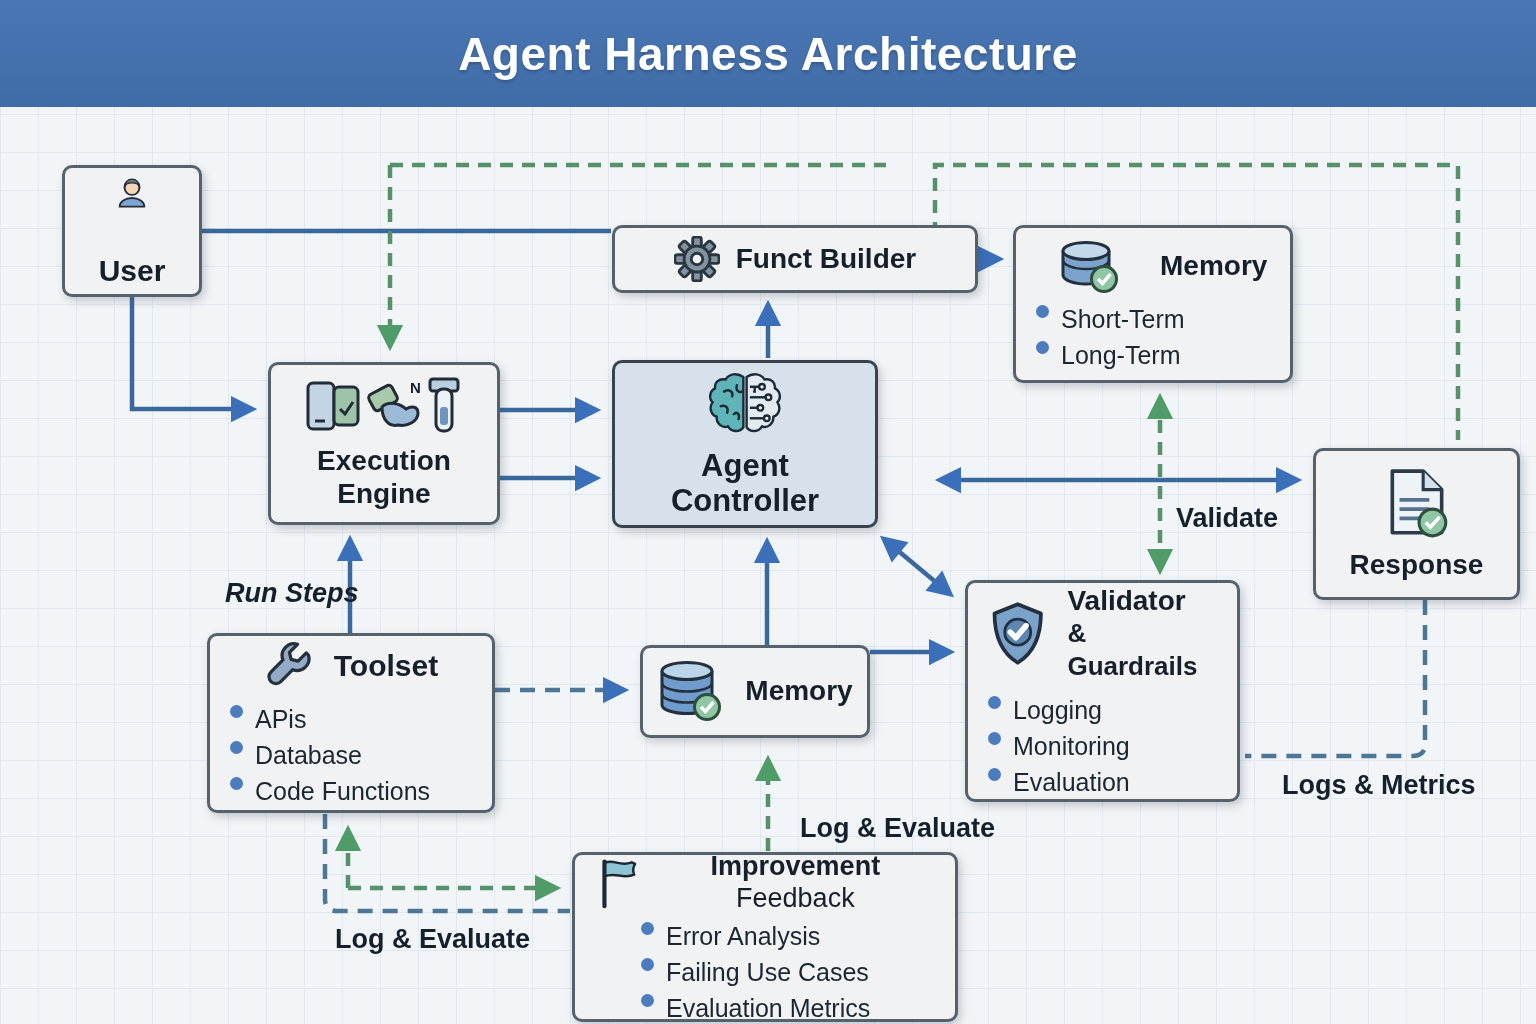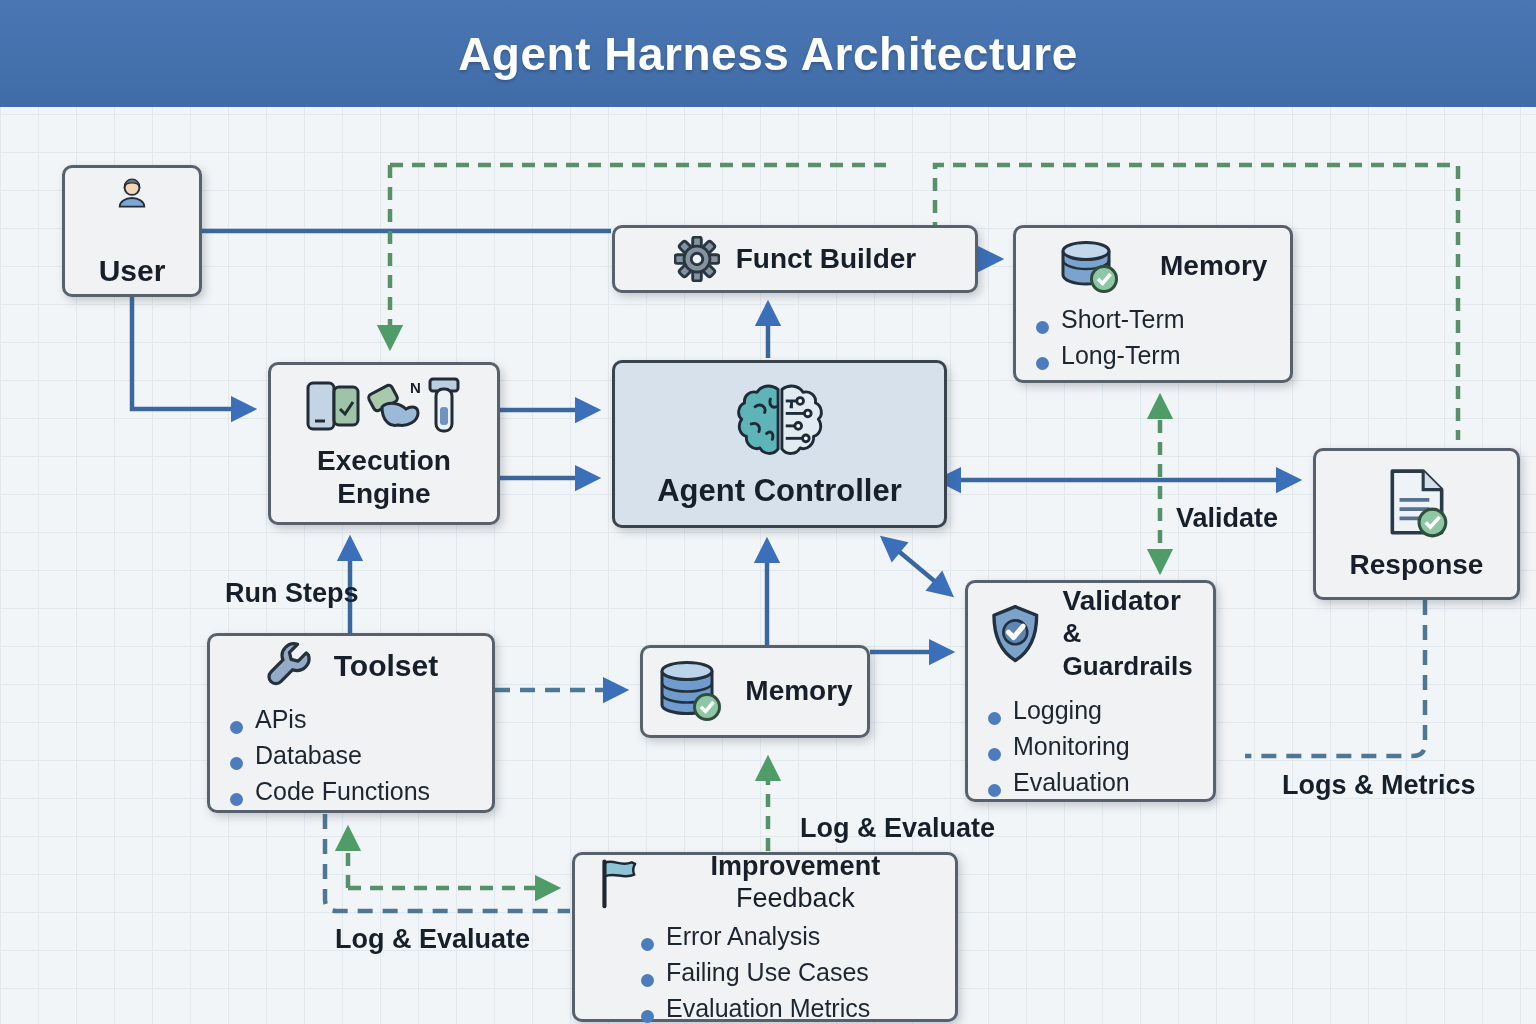--- a/index.html
+++ b/index.html
@@ -27,21 +27,21 @@
     position:absolute;z-index:2;background:#f0f2f4;
     border:3px solid #57616c;border-radius:10px;
     box-shadow:3px 4px 8px rgba(60,72,86,.25);
     box-sizing:border-box;display:flex;flex-direction:column;
     align-items:center;justify-content:center;padding:6px 14px;
   }
   .box.controller{background:#d7e1ec;border-color:#39434e;}
   .box-title{font-weight:700;font-size:28px;color:#17202a;line-height:1.15;text-align:center;}
   .title-row{display:flex;align-items:center;gap:14px;justify-content:center;}
   .bullets{display:flex;flex-direction:column;gap:7px;margin-top:10px;align-self:flex-start;}
-  .bullet{display:flex;align-items:flex-end;gap:12px;font-size:25px;color:#1c2630;}
+  .bullet{display:flex;align-items:flex-start;gap:12px;font-size:25px;color:#1c2630;}
   .dot{width:13px;height:13px;border-radius:50%;background:#4d7cbe;flex:0 0 13px;}
   .edge-label{
     position:absolute;z-index:3;font-weight:600;font-size:27px;color:#15202b;
     white-space:nowrap;
   }
   .two-line .sub{font-weight:600;font-size:26px;}
   .mix-title b{font-weight:700;} .mix-title span{font-weight:400;}
 </style>
 </head>
 <body>
@@ -161,21 +161,21 @@
         <span class="dot"></span>
         <span>Short-Term</span>
       </div>
       <div class="bullet">
         <span class="dot"></span>
         <span>Long-Term</span>
       </div>
     </div>
   </div>
 
-  <div class="box controller" style="left:612px;top:360px;width:335px;height:168px;">
+  <div class="box controller" style="left:612px;top:360px;width:266px;height:168px;">
     <svg width="92" height="88" viewBox="0 0 96 90">
       <path d="M46,10 C38,4 28,6 24,13 C16,11 10,17 11,24 C4,27 3,37 8,41 C3,48 6,57 13,59 C12,67 20,74 27,71 C31,78 41,79 46,72 Z" fill="#5eb4b6" stroke="#1d2b38" stroke-width="3" stroke-linejoin="round"></path>
       <path d="M50,10 C58,4 68,6 72,13 C80,11 86,17 85,24 C92,27 93,37 88,41 C93,48 90,57 83,59 C84,67 76,74 69,71 C65,78 55,79 50,72 Z" fill="#e2eaf2" stroke="#1d2b38" stroke-width="3" stroke-linejoin="round"></path>
       <path d="M22,28 C28,24 34,28 32,34 M18,46 C24,44 28,48 26,54 M34,56 C38,52 42,56 40,62 M38,20 C36,26 40,30 44,28" fill="none" stroke="#1d2b38" stroke-width="3" stroke-linecap="round"></path>
       <g stroke="#1d2b38" stroke-width="3" fill="#ffffff">
         <path d="M54,22 H66" fill="none"></path>
           <circle cx="69" cy="22" r="3.5"></circle>
         <path d="M54,35 H74" fill="none"></path>
           <circle cx="77" cy="35" r="3.5"></circle>
         <path d="M54,48 H64" fill="none"></path>
@@ -192,21 +192,21 @@
     <svg width="72" height="74" viewBox="0 0 68 72">
       <path d="M10,4 H40 L58,22 V64 H10 Z" fill="#eef3f8" stroke="#2b3a49" stroke-width="3.5" stroke-linejoin="round"></path>
       <path d="M40,4 V22 H58" fill="#d3e0ec" stroke="#2b3a49" stroke-width="3"></path>
       <path d="M17,32 H46 M17,41 H46 M17,50 H38" stroke="#57728e" stroke-width="3.5"></path>
       <circle cx="49" cy="54" r="13" fill="#8fc7a5" stroke="#2f4f3d" stroke-width="3"></circle>
       <path d="M42.5,54 l4.5,4.5 9,-10" fill="none" stroke="#ffffff" stroke-width="3.5"></path>
     </svg>
     <div class="box-title" style="margin-top:8px;">Response</div>
   </div>
 
-  <div class="box" style="left:965px;top:580px;width:251px;height:222px;align-items:flex-start;padding:12px 20px;">
+  <div class="box" style="left:965px;top:580px;width:275px;height:222px;align-items:flex-start;padding:12px 20px;">
     <div class="title-row" style="gap:20px;">
       <svg width="62" height="68" viewBox="0 0 64 72">
         <path d="M32,4 L57,14 C57,38 50,56 32,67 C14,56 7,38 7,14 Z" fill="#7ba2c9" stroke="#223040" stroke-width="4" stroke-linejoin="round"></path>
         <circle cx="32" cy="34" r="14" fill="#5d87b2" stroke="#223040" stroke-width="3"></circle>
         <path d="M24,34 l6,6 11,-13" fill="none" stroke="#ffffff" stroke-width="6" stroke-linecap="round" stroke-linejoin="round"></path>
       </svg>
       <div class="box-title two-line" style="text-align:left;">
         <span>Validator</span><br>
         <span class="sub">&amp; Guardrails</span>
       </div>
@@ -280,19 +280,19 @@
         <span class="dot"></span>
         <span>Failing Use Cases</span>
       </div>
       <div class="bullet">
         <span class="dot"></span>
         <span>Evaluation Metrics</span>
       </div>
     </div>
   </div>
 
-  <div class="edge-label" style="left:225px;top:578px;">Run Steps</div>
+  <div class="edge-label" style="left:225px;top:578px;font-style:italic;">Run Steps</div>
   <div class="edge-label" style="left:1176px;top:503px;">Validate</div>
   <div class="edge-label" style="left:1282px;top:770px;">Logs &amp; Metrics</div>
   <div class="edge-label" style="left:335px;top:924px;">Log &amp; Evaluate</div>
   <div class="edge-label" style="left:800px;top:813px;">Log &amp; Evaluate</div>
 
 </div>
 
 </body></html>

